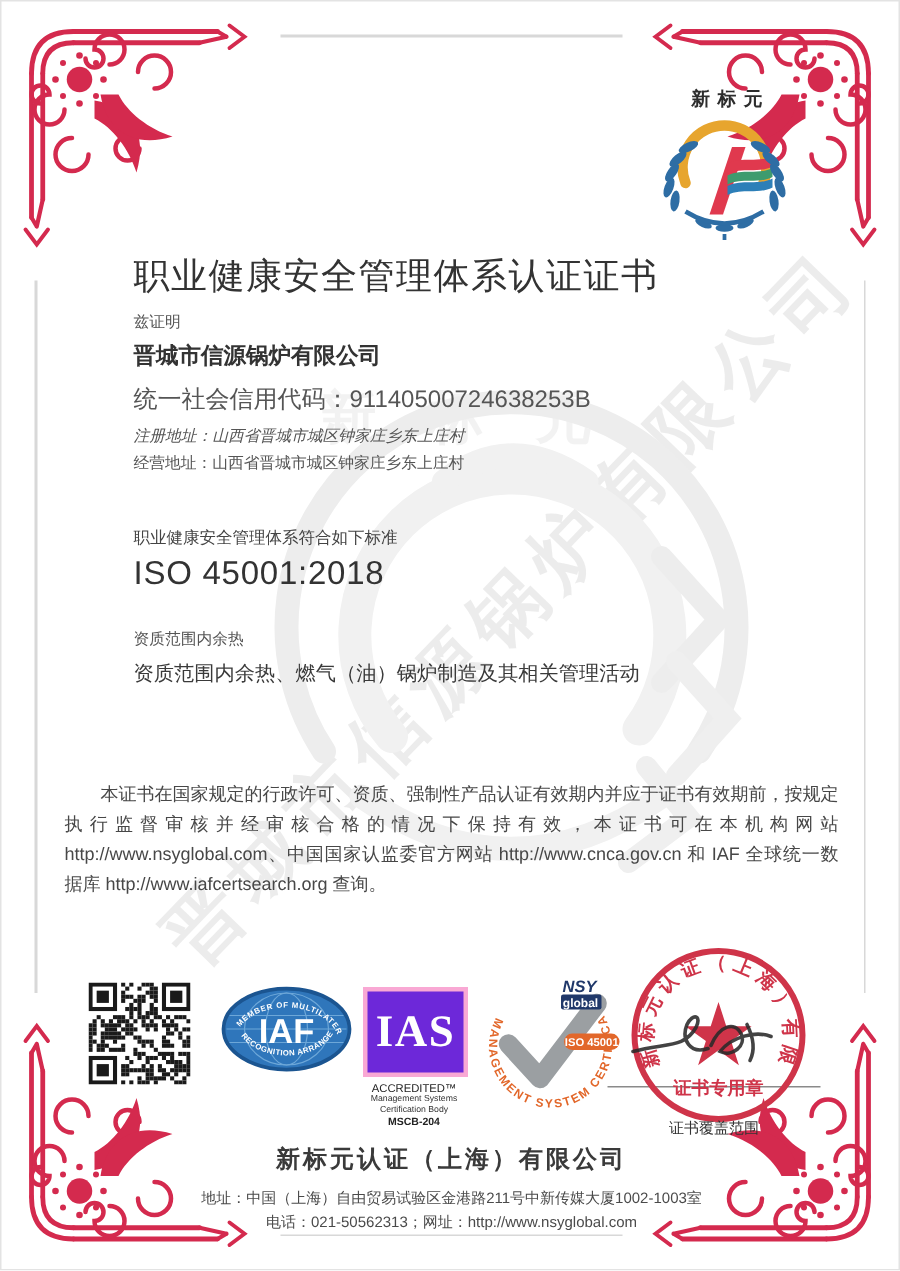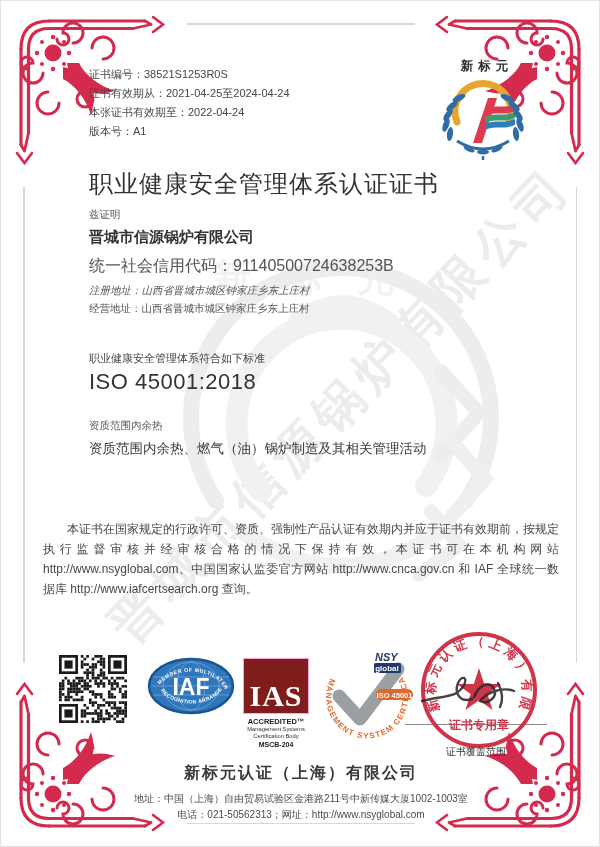--- a/index.html
+++ b/index.html
@@ -40,25 +40,25 @@
   .std-intro{left:88px;top:350px;font-size:11px;color:#444;}
   .standard{left:88px;top:368px;font-size:22px;font-weight:normal;color:#333;letter-spacing:0.5px;}
   .scope-label{left:88px;top:418px;font-size:10.5px;color:#555;}
   .scope{left:88px;top:439px;font-size:13.5px;font-weight:500;color:#3a3a3a;}
   .statement{left:42px;top:518px;width:516px;font-size:12px;line-height:20px;color:#474747;
              text-align:justify;text-indent:2em;}
   
   .qr{left:58px;top:654px;}
   .iaf{left:146px;top:656px;}
   .ias-wrap{left:241px;top:657px;width:68px;text-align:center;}
-  .ias-box{width:64px;height:54px;margin:0 auto;background:#7f1d1d;border:1px solid #f9a8d4;
-           display:flex;align-items:flex-end;justify-content:center;}
+  .ias-box{width:64px;height:54px;margin:0 auto;background:#6d28d9;border:3px solid #f9a8d4;
+           display:flex;align-items:center;justify-content:center;}
   .ias-box span{color:#fff;font-family:"Liberation Serif","DejaVu Serif",serif;
                 font-size:30px;font-weight:bold;letter-spacing:1px;}
-  .ias-l1{font-size:7.5px;font-weight:bold;color:#222;margin-top:3px;}
+  .ias-l1{font-size:7.5px;font-weight:normal;color:#222;margin-top:3px;}
   .ias-l2,.ias-l3{font-size:5.8px;color:#333;line-height:7px;}
   .ias-l4{font-size:7px;font-weight:bold;color:#222;margin-top:1px;}
   .nsy{left:318px;top:648px;}
   .seal{left:413px;top:624px;}
   .sig-line{left:404px;top:723px;width:142px;height:1px;background:#8a8a8a;}
   .signer{left:423px;top:744px;width:104px;text-align:center;font-size:10px;color:#333;}
   
   .f-company{left:0;top:762px;width:600px;text-align:center;font-size:16px;font-weight:bold;
              color:#3a3a3a;letter-spacing:2px;}
   .f-addr{left:0;top:791px;width:600px;text-align:center;font-size:10px;color:#4a4a4a;}
@@ -126,26 +126,20 @@
   <svg class="corner br" viewBox="0 0 170 170">
     <use href="#co"></use>
   </svg>
   <div class="edge-line edge-top"></div>
   <div class="edge-line edge-bottom"></div>
   <div class="edge-line edge-left"></div>
   <div class="edge-line edge-right"></div>
 
   <div class="content">
 
-    <div class="abs info">
-      <div>证书编号：38521S1253R0S</div>
-      <div>证书有效期从：2021-04-25至2024-04-24</div>
-      <div>本张证书有效期至：2022-04-24</div>
-      <div>版本号：A1</div>
-    </div>
 
     <div class="abs logo-wordmark">新标元</div>
     <svg class="abs logo-emblem" width="100" height="92" viewBox="0 0 100 92">
       <path d="M24 51 A28 28 0 1 1 76 51" stroke="#e7a52e" stroke-width="7" fill="none" stroke-linecap="round"></path>
       <path d="M40 72 L55 27 L64 27 L49 72 Z" fill="#e0394e"></path>
       <path d="M52 38 C62 33 72 38 82 33 L82 40 C72 45 62 40 52 45 Z" fill="#e0394e"></path>
       <path d="M52 46 C62 41 72 46 82 41 L82 47 C72 52 62 47 52 52 Z" fill="#3e9b6e"></path>
       <path d="M52 53 C62 48 72 53 82 48 L82 54 C72 59 62 54 52 59 Z" fill="#2c7fb8"></path>
       <g fill="#2e6da4">
         <ellipse cx="13" cy="54" rx="3" ry="7" transform="rotate(20 13 54)"></ellipse>

